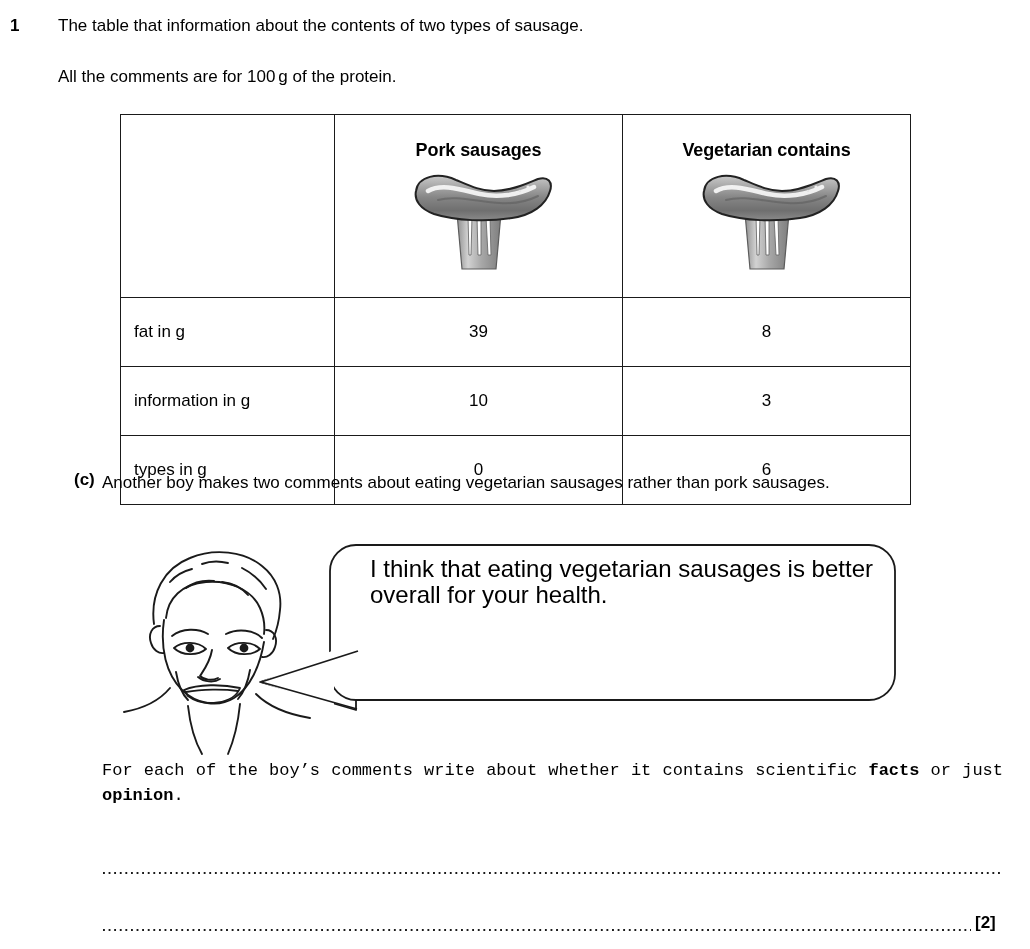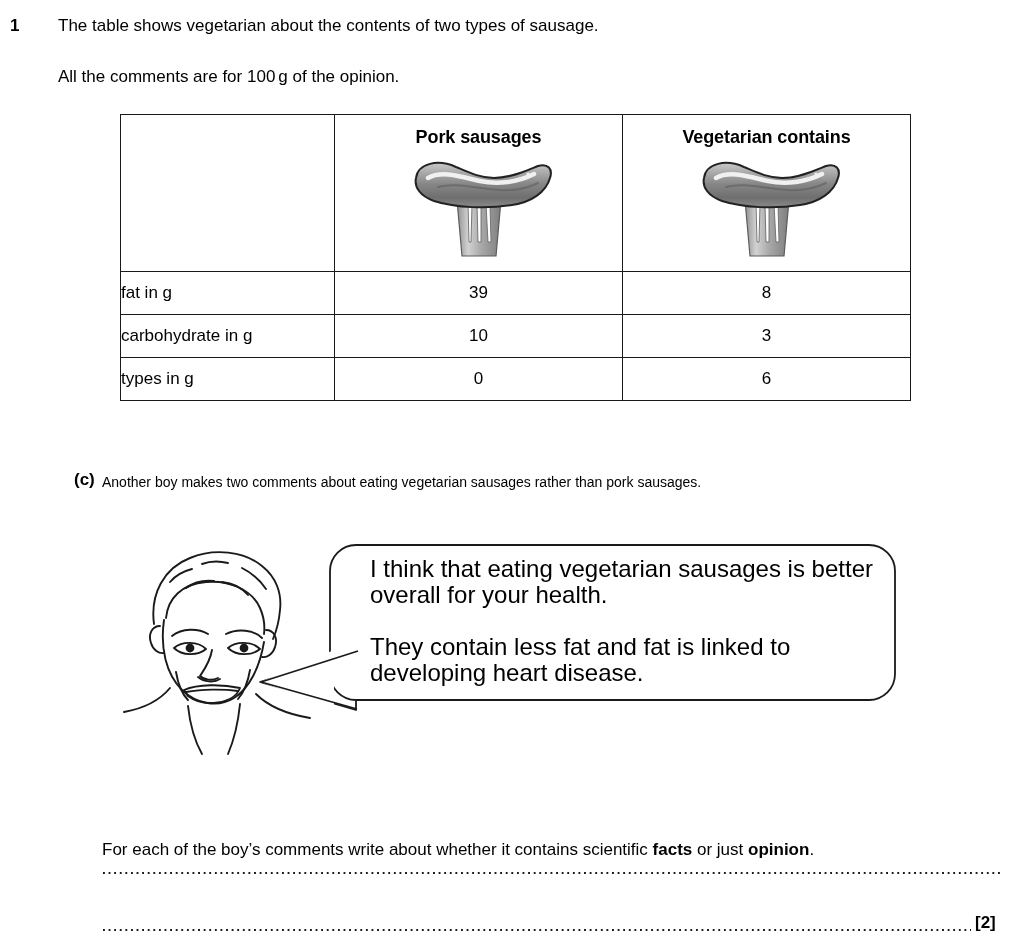--- a/index.html
+++ b/index.html
@@ -46,21 +46,21 @@
     position: absolute;
     left: 120px;
     top: 114px;
     width: 790px;
     border-collapse: collapse;
     table-layout: fixed;
   }
   .nutrition-table td,
   .nutrition-table th {
     border: 1.4px solid #1a1a1a;
-    padding: 0;
+    padding: 13px;
     font-size: 17px;
     font-weight: normal;
     vertical-align: middle;
   }
   .col-label { width: 214px; }
   .col-data  { width: 288px; }
 
   .head-cell {
     height: 156px;
     text-align: center;
@@ -94,21 +94,21 @@
     left: 74px;
     top: 470px;
     font-weight: bold;
     font-size: 17px;
   }
   .part-text {
     position: absolute;
     left: 102px;
     top: 470px;
     width: 901px;
-    font-size: 14px;
+    font-size: 17px;
     line-height: 25px;
     text-align: justify;
     text-align-last: left;
   }
 
   
   .illustration {
     position: absolute;
     left: 110px;
     top: 538px;
@@ -124,26 +124,27 @@
     font-size: 24px;
     line-height: 26px;
   }
   .bubble-para { margin: 0; }
   .bubble-gap { height: 26px; }
 
   
   .closing-text {
     position: absolute;
     left: 102px;
-    top: 837px;
+    top: 758px;
     width: 901px;
     font-size: 17px;
     line-height: 25px;
     text-align: justify;
     text-align-last: left;
+    font-family: Liberation Mono, monospace;
   }
   .closing-text b { font-weight: bold; }
 
   
   .answer-line {
     position: absolute;
     left: 103px;
     height: 2px;
     background-image: linear-gradient(to right, #1a1a1a 0px, #1a1a1a 2.2px, transparent 2.2px, transparent 5.6px);
     background-size: 5.6px 2px;
@@ -157,23 +158,23 @@
     left: 975px;
     top: 913px;
     font-weight: bold;
     font-size: 17px;
   }
 </style>
 </head>
 <body>
 
 <div class="q-number">1</div>
-<div class="intro-line-1">The table shows vegetarian about the contents of two types of sausage.</div>
+<div class="intro-line-1">The table that information about the contents of two types of sausage.</div>
 <div class="intro-line-2">
-  <span>All the comments are for </span><b>100</b><span class="thin-space"></span><b>g</b><span> of the opinion.</span>
+  <span>All the comments are for </span><b>100</b><span class="thin-space"></span><b>g</b><span> of the protein.</span>
 </div>
 
 <table class="nutrition-table">
   <colgroup>
     <col class="col-label">
       <col class="col-data">
       <col class="col-data">
   </colgroup>
   <tbody>
     <tr>
@@ -240,21 +241,21 @@
         </svg>
       </td>
     </tr>
 
     <tr>
       <td class="row-label">fat in g</td>
       <td class="row-value">39</td>
       <td class="row-value">8</td>
     </tr>
     <tr>
-      <td class="row-label">carbohydrate in g</td>
+      <td class="row-label">information in g</td>
       <td class="row-value">10</td>
       <td class="row-value">3</td>
     </tr>
     <tr>
       <td class="row-label">types in g</td>
       <td class="row-value">0</td>
       <td class="row-value">6</td>
     </tr>
   </tbody>
 </table>
@@ -310,21 +311,20 @@
       <path d="M60 150 C50 162 36 170 14 174"></path>
       <path d="M146 156 C158 168 176 176 200 180"></path>
       <path d="M78 168 C80 186 84 202 92 216"></path>
       <path d="M130 166 C128 186 124 202 118 216"></path>
     </g>
   </svg>
 
   <div class="bubble-text">
     <p class="bubble-para">I think that eating vegetarian sausages is better overall for your health.</p>
     <div class="bubble-gap"></div>
-    <p class="bubble-para">They contain less fat and fat is linked to developing heart disease.</p>
   </div>
 </div>
 
 <div class="closing-text">
   <span>For each of the boy’s comments write about whether it contains scientific </span><b>facts</b><span> or just </span><b>opinion</b><span>.</span>
 </div>
 
 <div class="answer-line" id="answer-line-1"></div>
 <div class="answer-line" id="answer-line-2"></div>
 <div class="marks">[2]</div>

